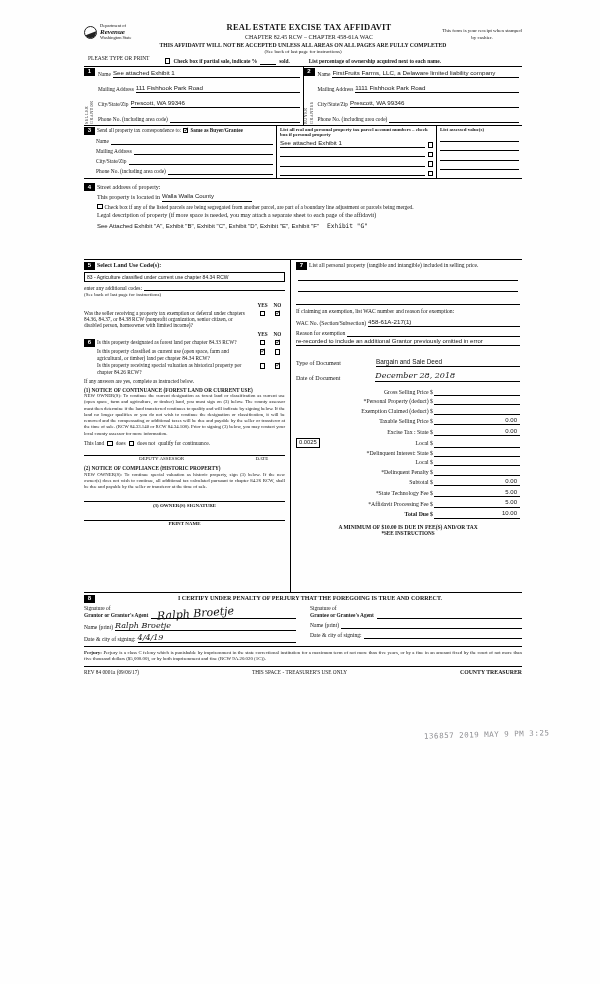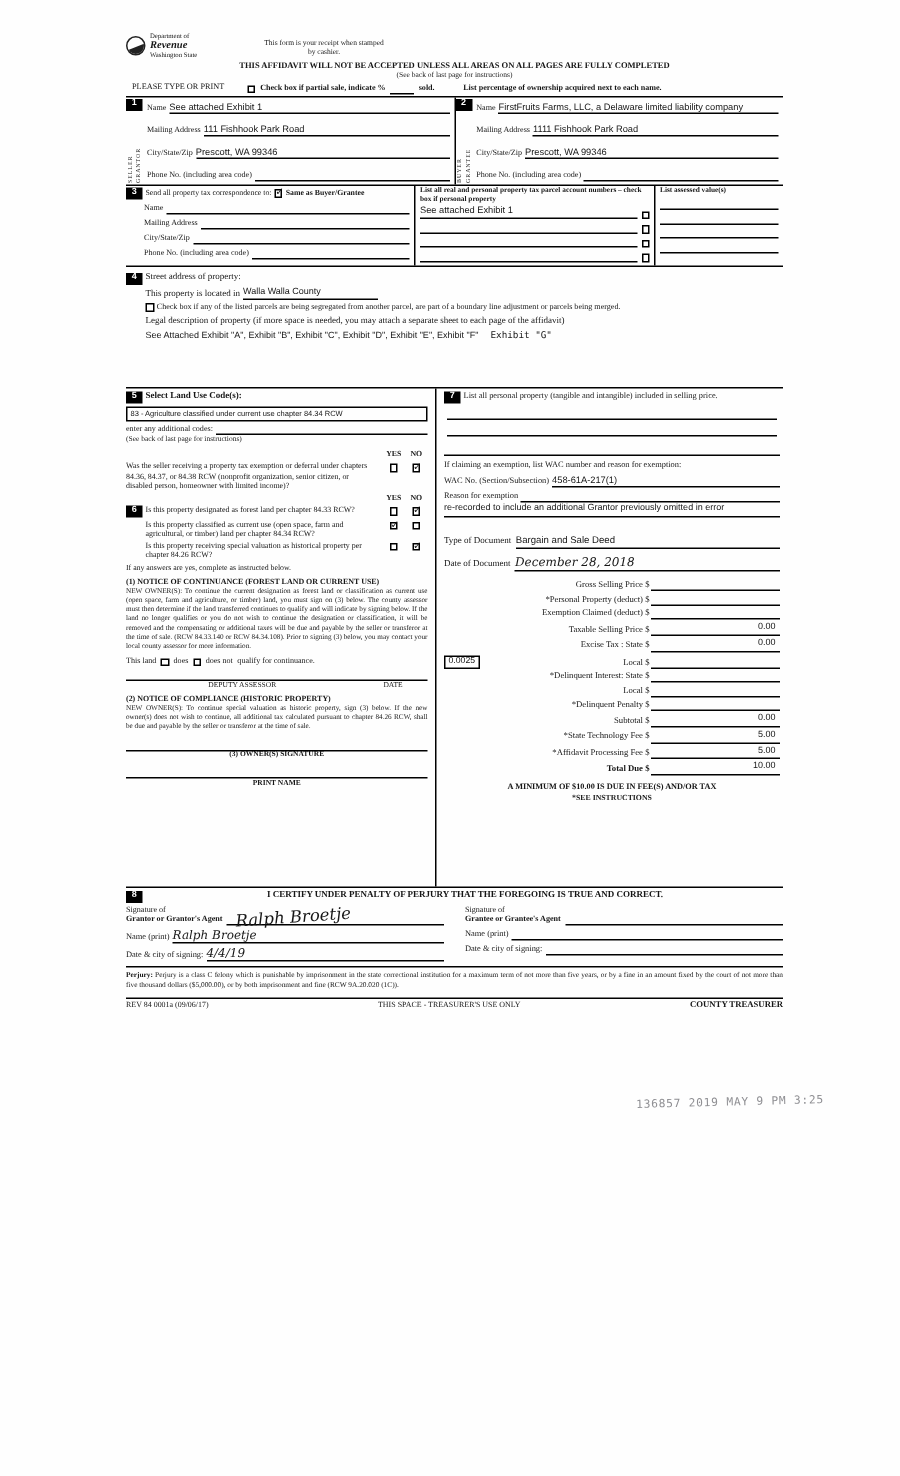--- a/index.html
+++ b/index.html
@@ -105,21 +105,21 @@
   
   .s7head { display:flex; gap:2px; align-items:flex-start; }
   .s7label { flex:1; font-size:5.6px; line-height:1.3; }
   .blankline { border-bottom:1px solid #000; height:11px; margin:0 2px; }
   .exemblock { border-top:1px solid #000; margin-top:12px; padding-top:3px; }
   .exem-intro { font-size:5.6px; }
   .wacrow { display:flex; align-items:flex-end; gap:2px; margin-top:3px; font-size:5.6px; }
   .wacrow .uline { flex:1; font-size:6.2px; }
   .reasonline { border-bottom:1px solid #000; font-size:6px; margin-top:1px; min-height:8px; }
   .docrow { display:flex; align-items:flex-end; gap:3px; margin-top:4px; font-size:6px; }
-  .docrow .uline { flex:1; font-size:6.4px; }
+  .docrow .uline { flex:1; font-size:6.4px;margin-left:32px; }
   .docrow .uline.hand { font-size:8px; }
   .money { margin-top:4px; }
   .mrow { display:flex; align-items:flex-end; margin-top:2.2px; }
   .mlabel { margin-left:auto; white-space:nowrap; font-size:5.8px; padding-right:1px; }
   .mline { width:86px; flex:none; border-bottom:1px solid #000; text-align:right;
            font-family:"Liberation Sans", sans-serif; font-size:6px; padding-right:3px; min-height:7px; }
   .ratebox { border:1px solid #000; padding:0 2px; font-size:5.8px; align-self:center; }
   .minnote { font-weight:bold; font-size:5.5px; text-align:center; margin-top:5px; }
   .seeinstr { font-weight:bold; font-size:5.2px; text-align:center; }
 
@@ -153,20 +153,24 @@
 <div class="form">
 
   <div class="hdr">
     <div class="logo">
       <div class="logo-mark"></div>
       <div class="logo-text">
         <span class="lt1">Department of</span>
         <span class="lt2">Revenue</span>
         <span class="lt3">Washington State</span>
       </div>
+    </div>
+    <div class="hdr-c">
+      <div class="title">REAL ESTATE EXCISE TAX AFFIDAVIT</div>
+      <div class="chapter">CHAPTER 82.45 RCW – CHAPTER 458-61A WAC</div>
     </div>
     <div class="receipt">This form is your receipt when stamped by cashier.</div>
   </div>
   <div class="ptp">PLEASE TYPE OR PRINT</div>
   <div class="warn center">THIS AFFIDAVIT WILL NOT BE ACCEPTED UNLESS ALL AREAS ON ALL PAGES ARE FULLY COMPLETED</div>
   <div class="seeback center">(See back of last page for instructions)</div>
 
   <div class="partial-row">
     <span class="cb"></span>
     <span class="b">Check box if partial sale, indicate %</span>

